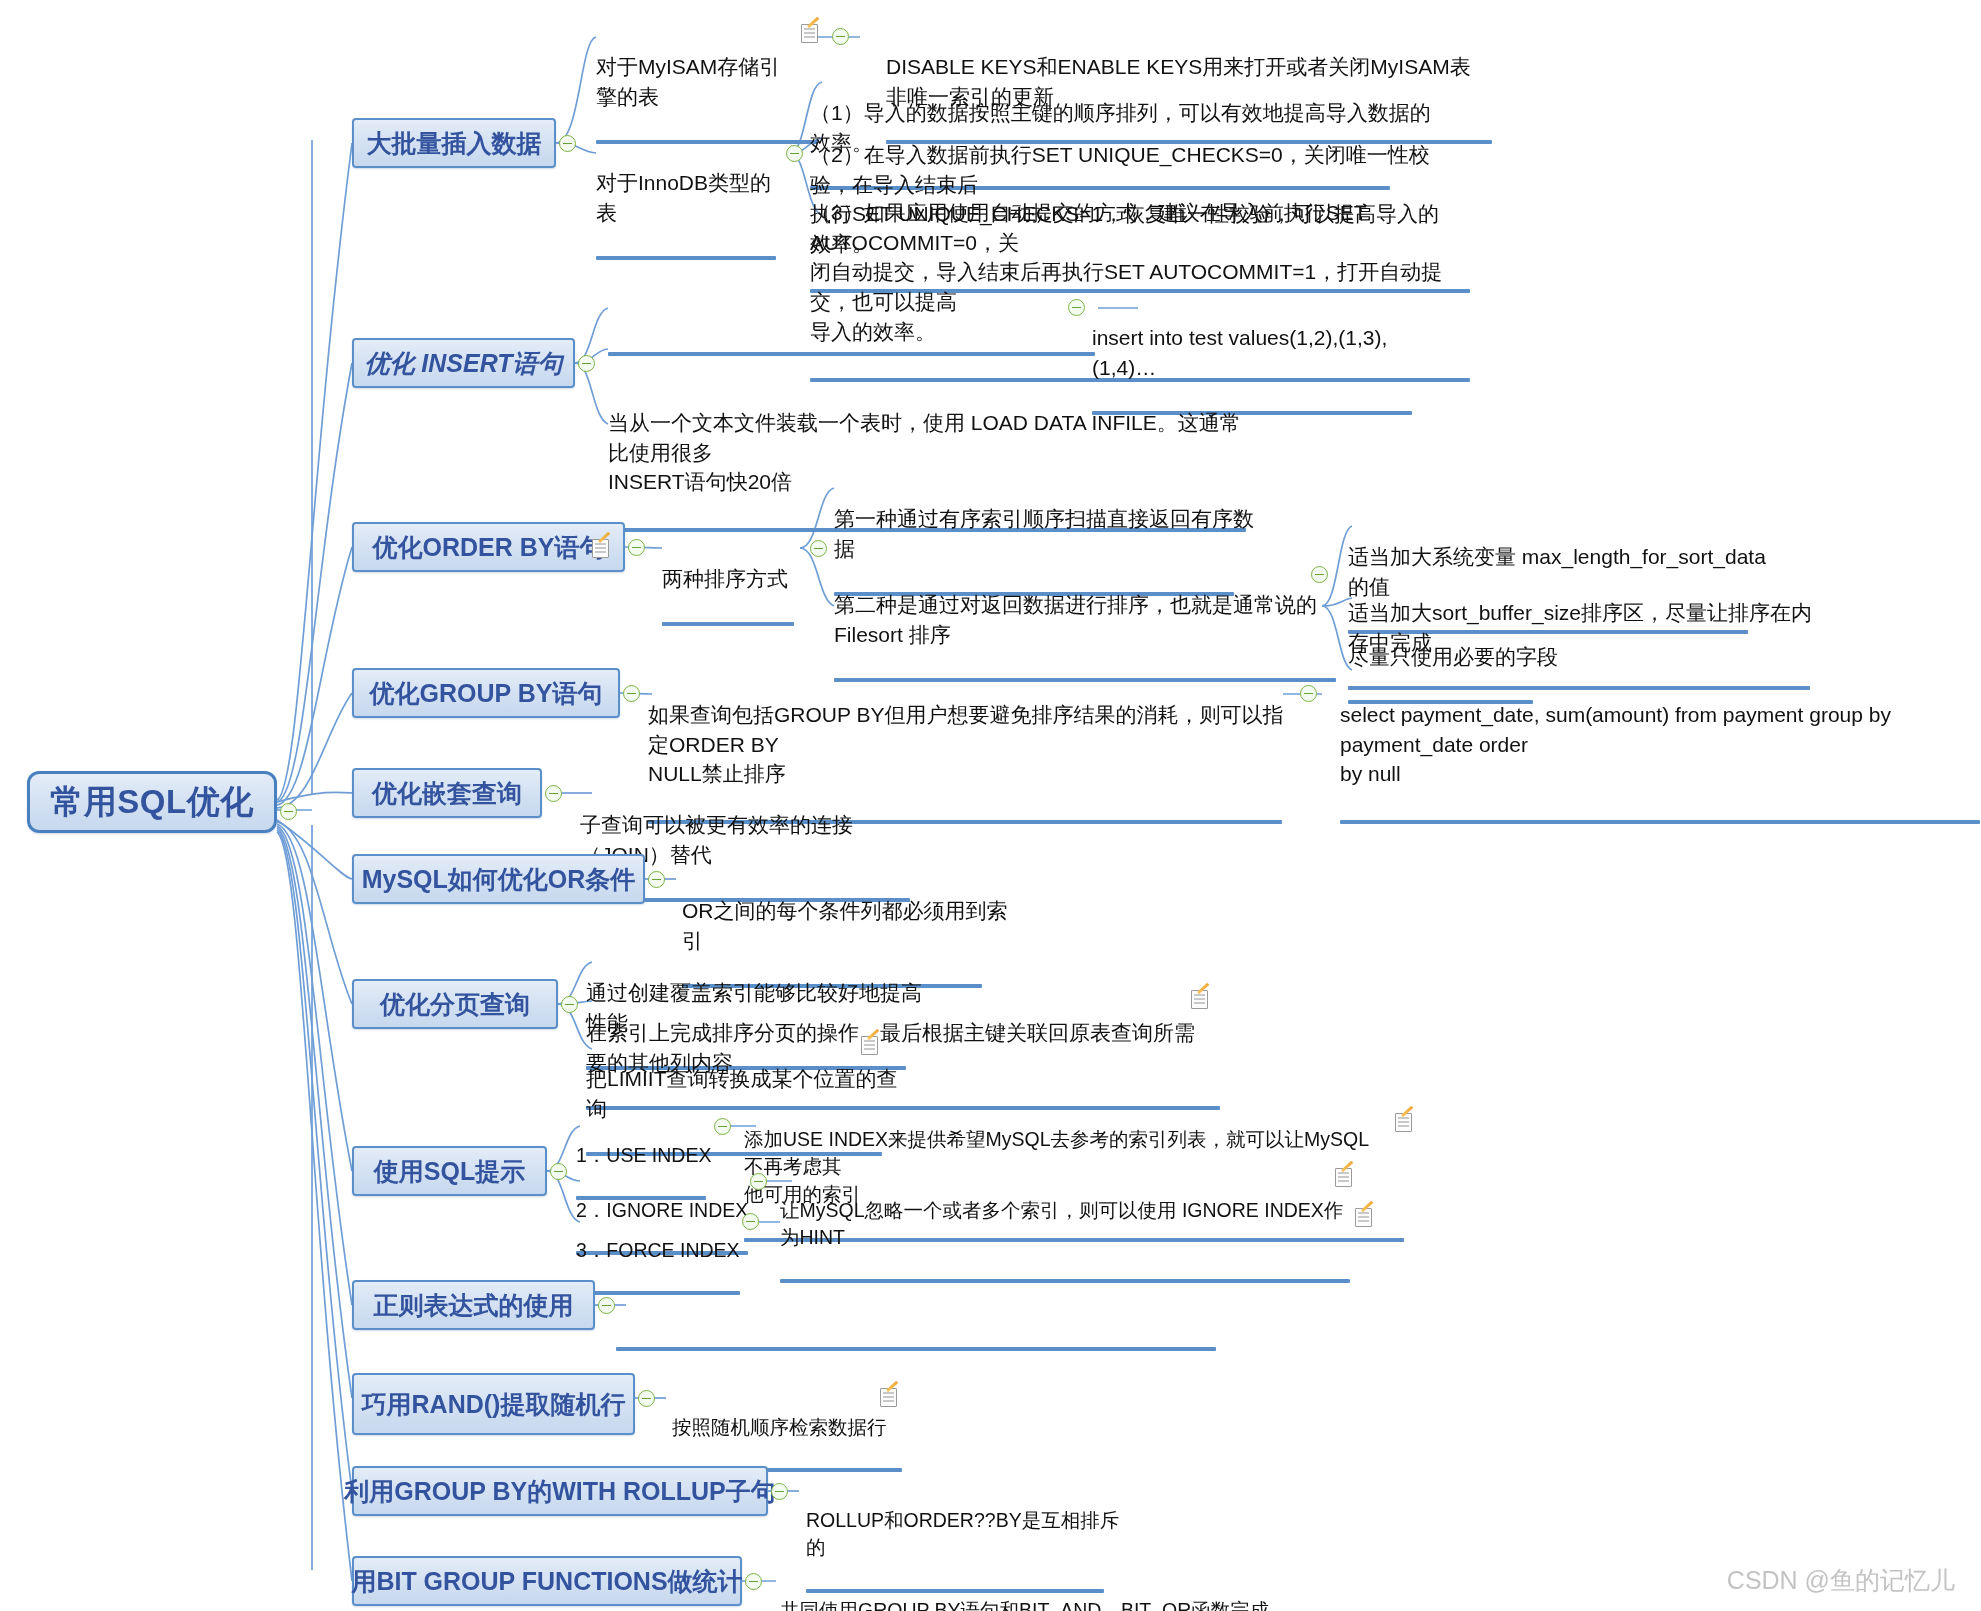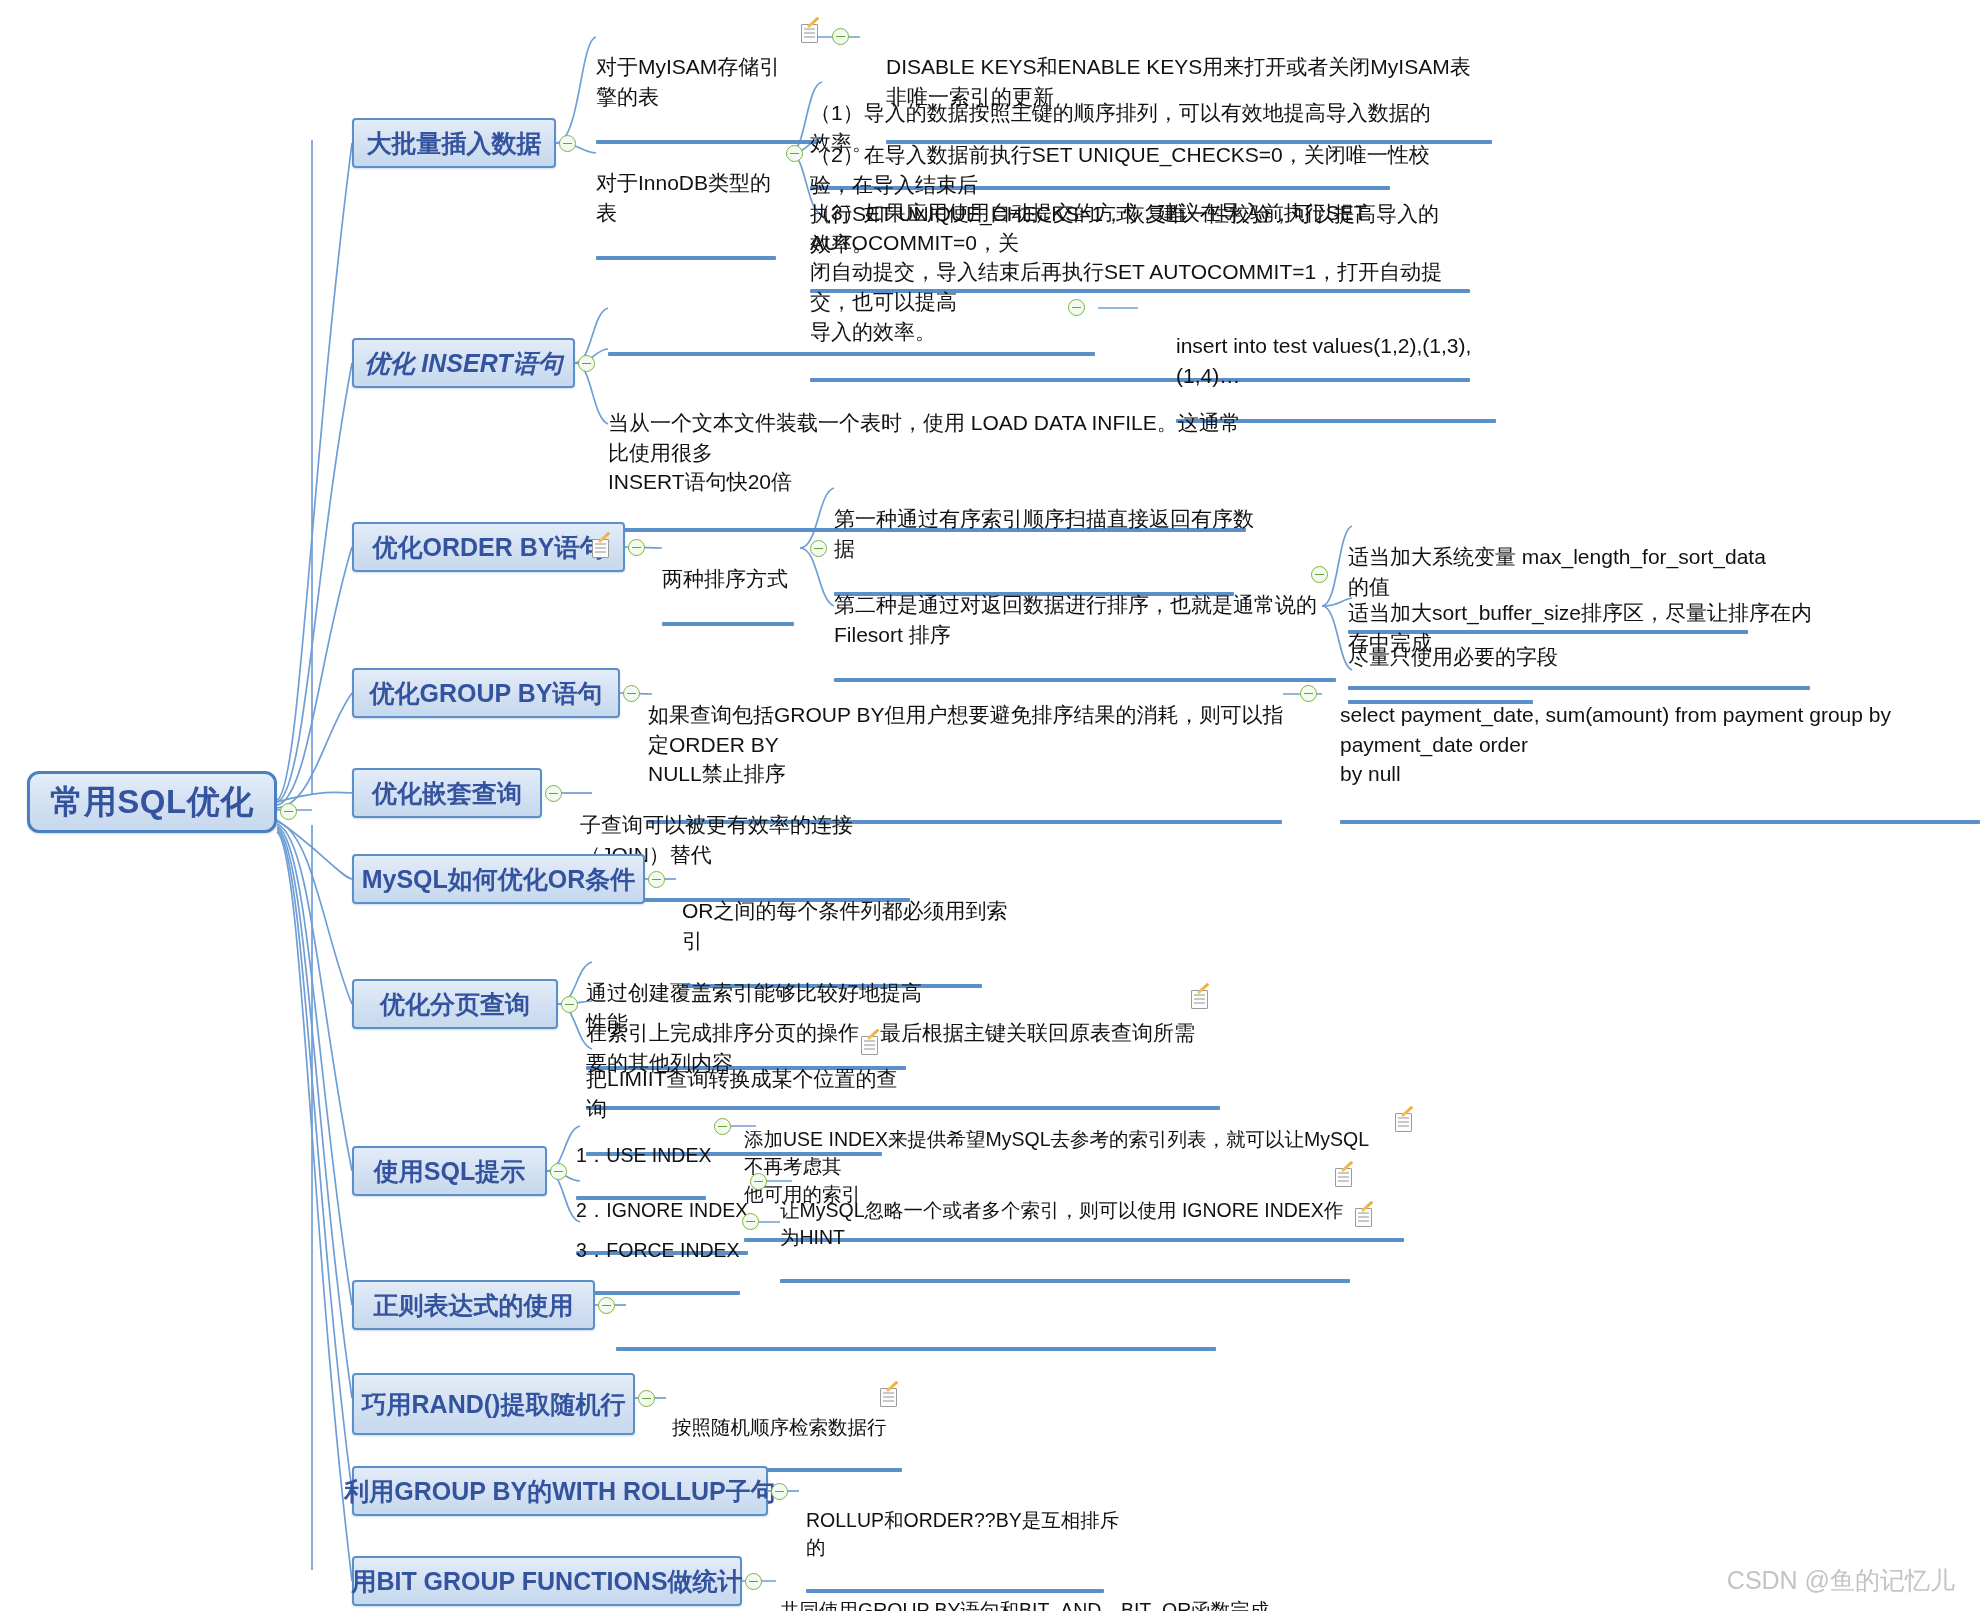--- a/index.html
+++ b/index.html
@@ -277,21 +277,21 @@
   <div class="box l1" style="left:352px; top:338px; width:223px; height:50px;font-style:italic;">
     <span>优化 INSERT语句</span>
   </div>
   <span class="toggle" style="left:578px; top:355px;"></span>
 
   <div class="tnode fs22" style="left:608px; top:293px; width:500px;">
     <span class="ul" style="width:487px;"></span>
   </div>
   <span class="toggle" style="left:1068px; top:299px;"></span>
 
-  <div class="tnode fs22" style="left:1176px; top:293px; width:330px;margin-top:8px;">
+  <div class="tnode fs22" style="left:1092px; top:293px; width:330px;">
     <span class="txt">insert into test values(1,2),(1,3),(1,4)…</span>
     <span class="ul" style="width:320px;"></span>
   </div>
 
 
   <div class="tnode fs22" style="left:608px; top:378px; width:640px;">
     <span class="txt">当从一个文本文件装载一个表时，使用 LOAD DATA INFILE。这通常比使用很多
 INSERT语句快20倍</span>
     <span class="ul" style="width:638px; bottom:-5px;"></span>
   </div>

